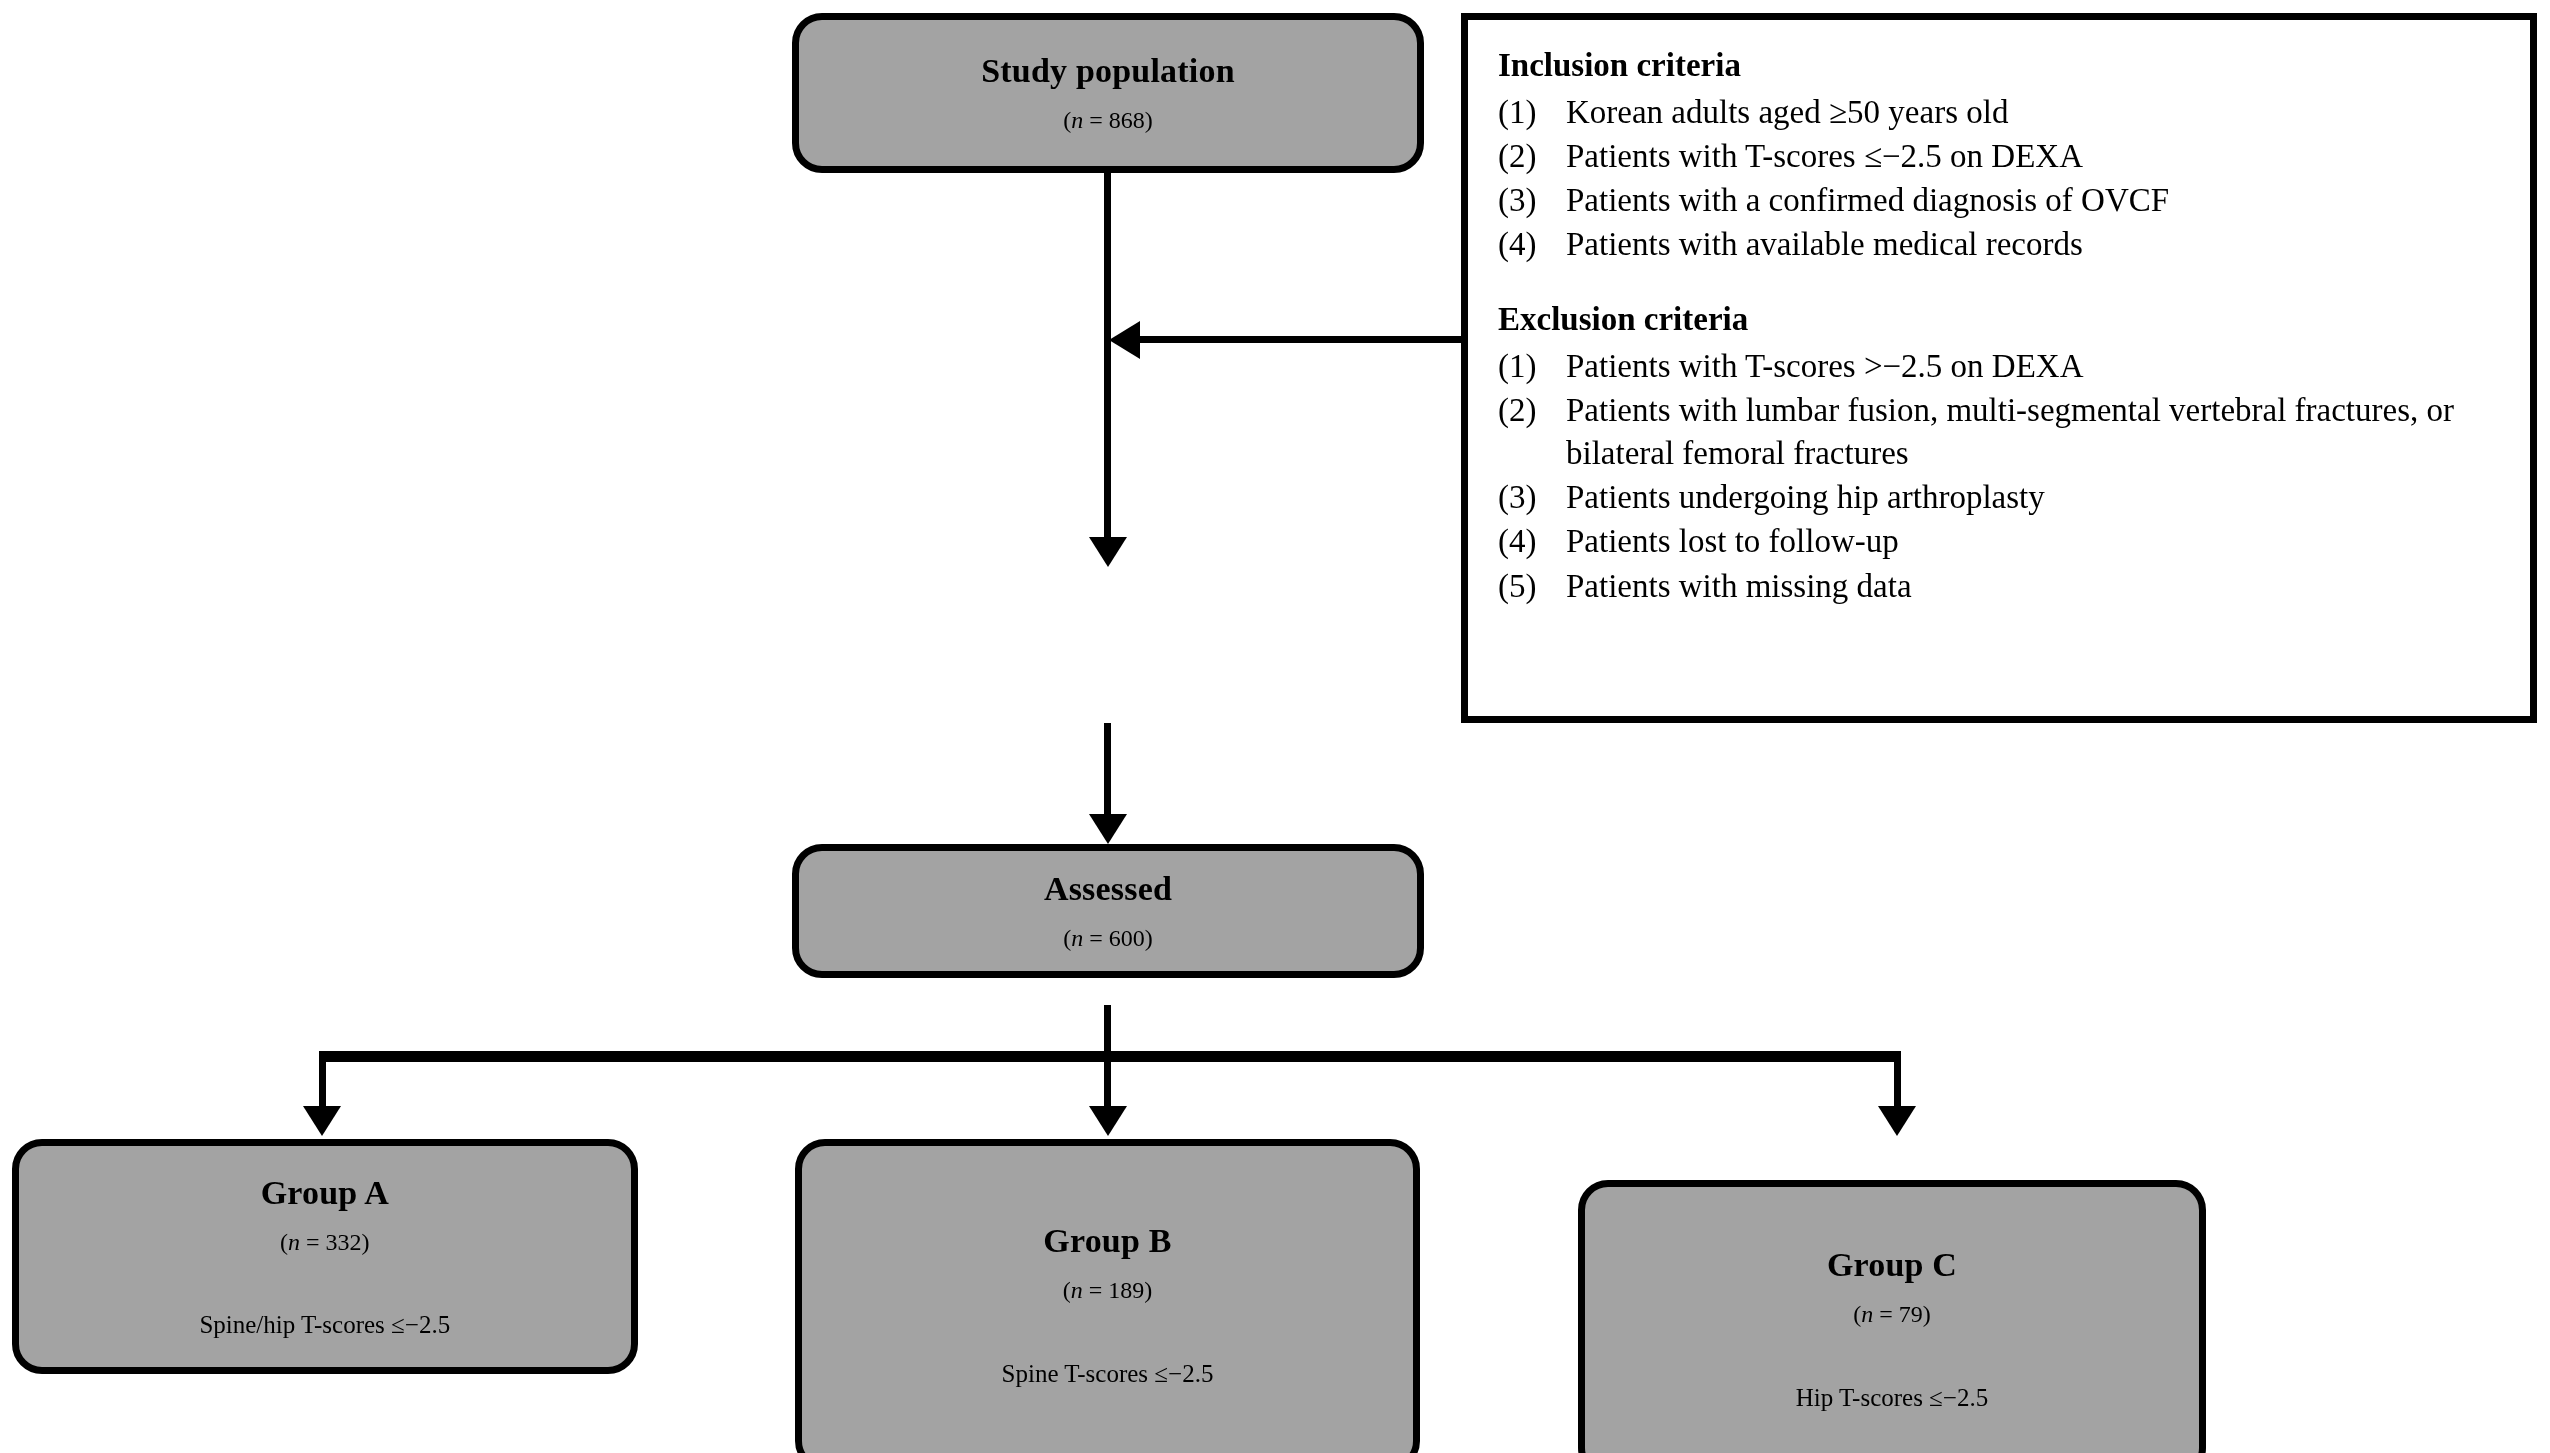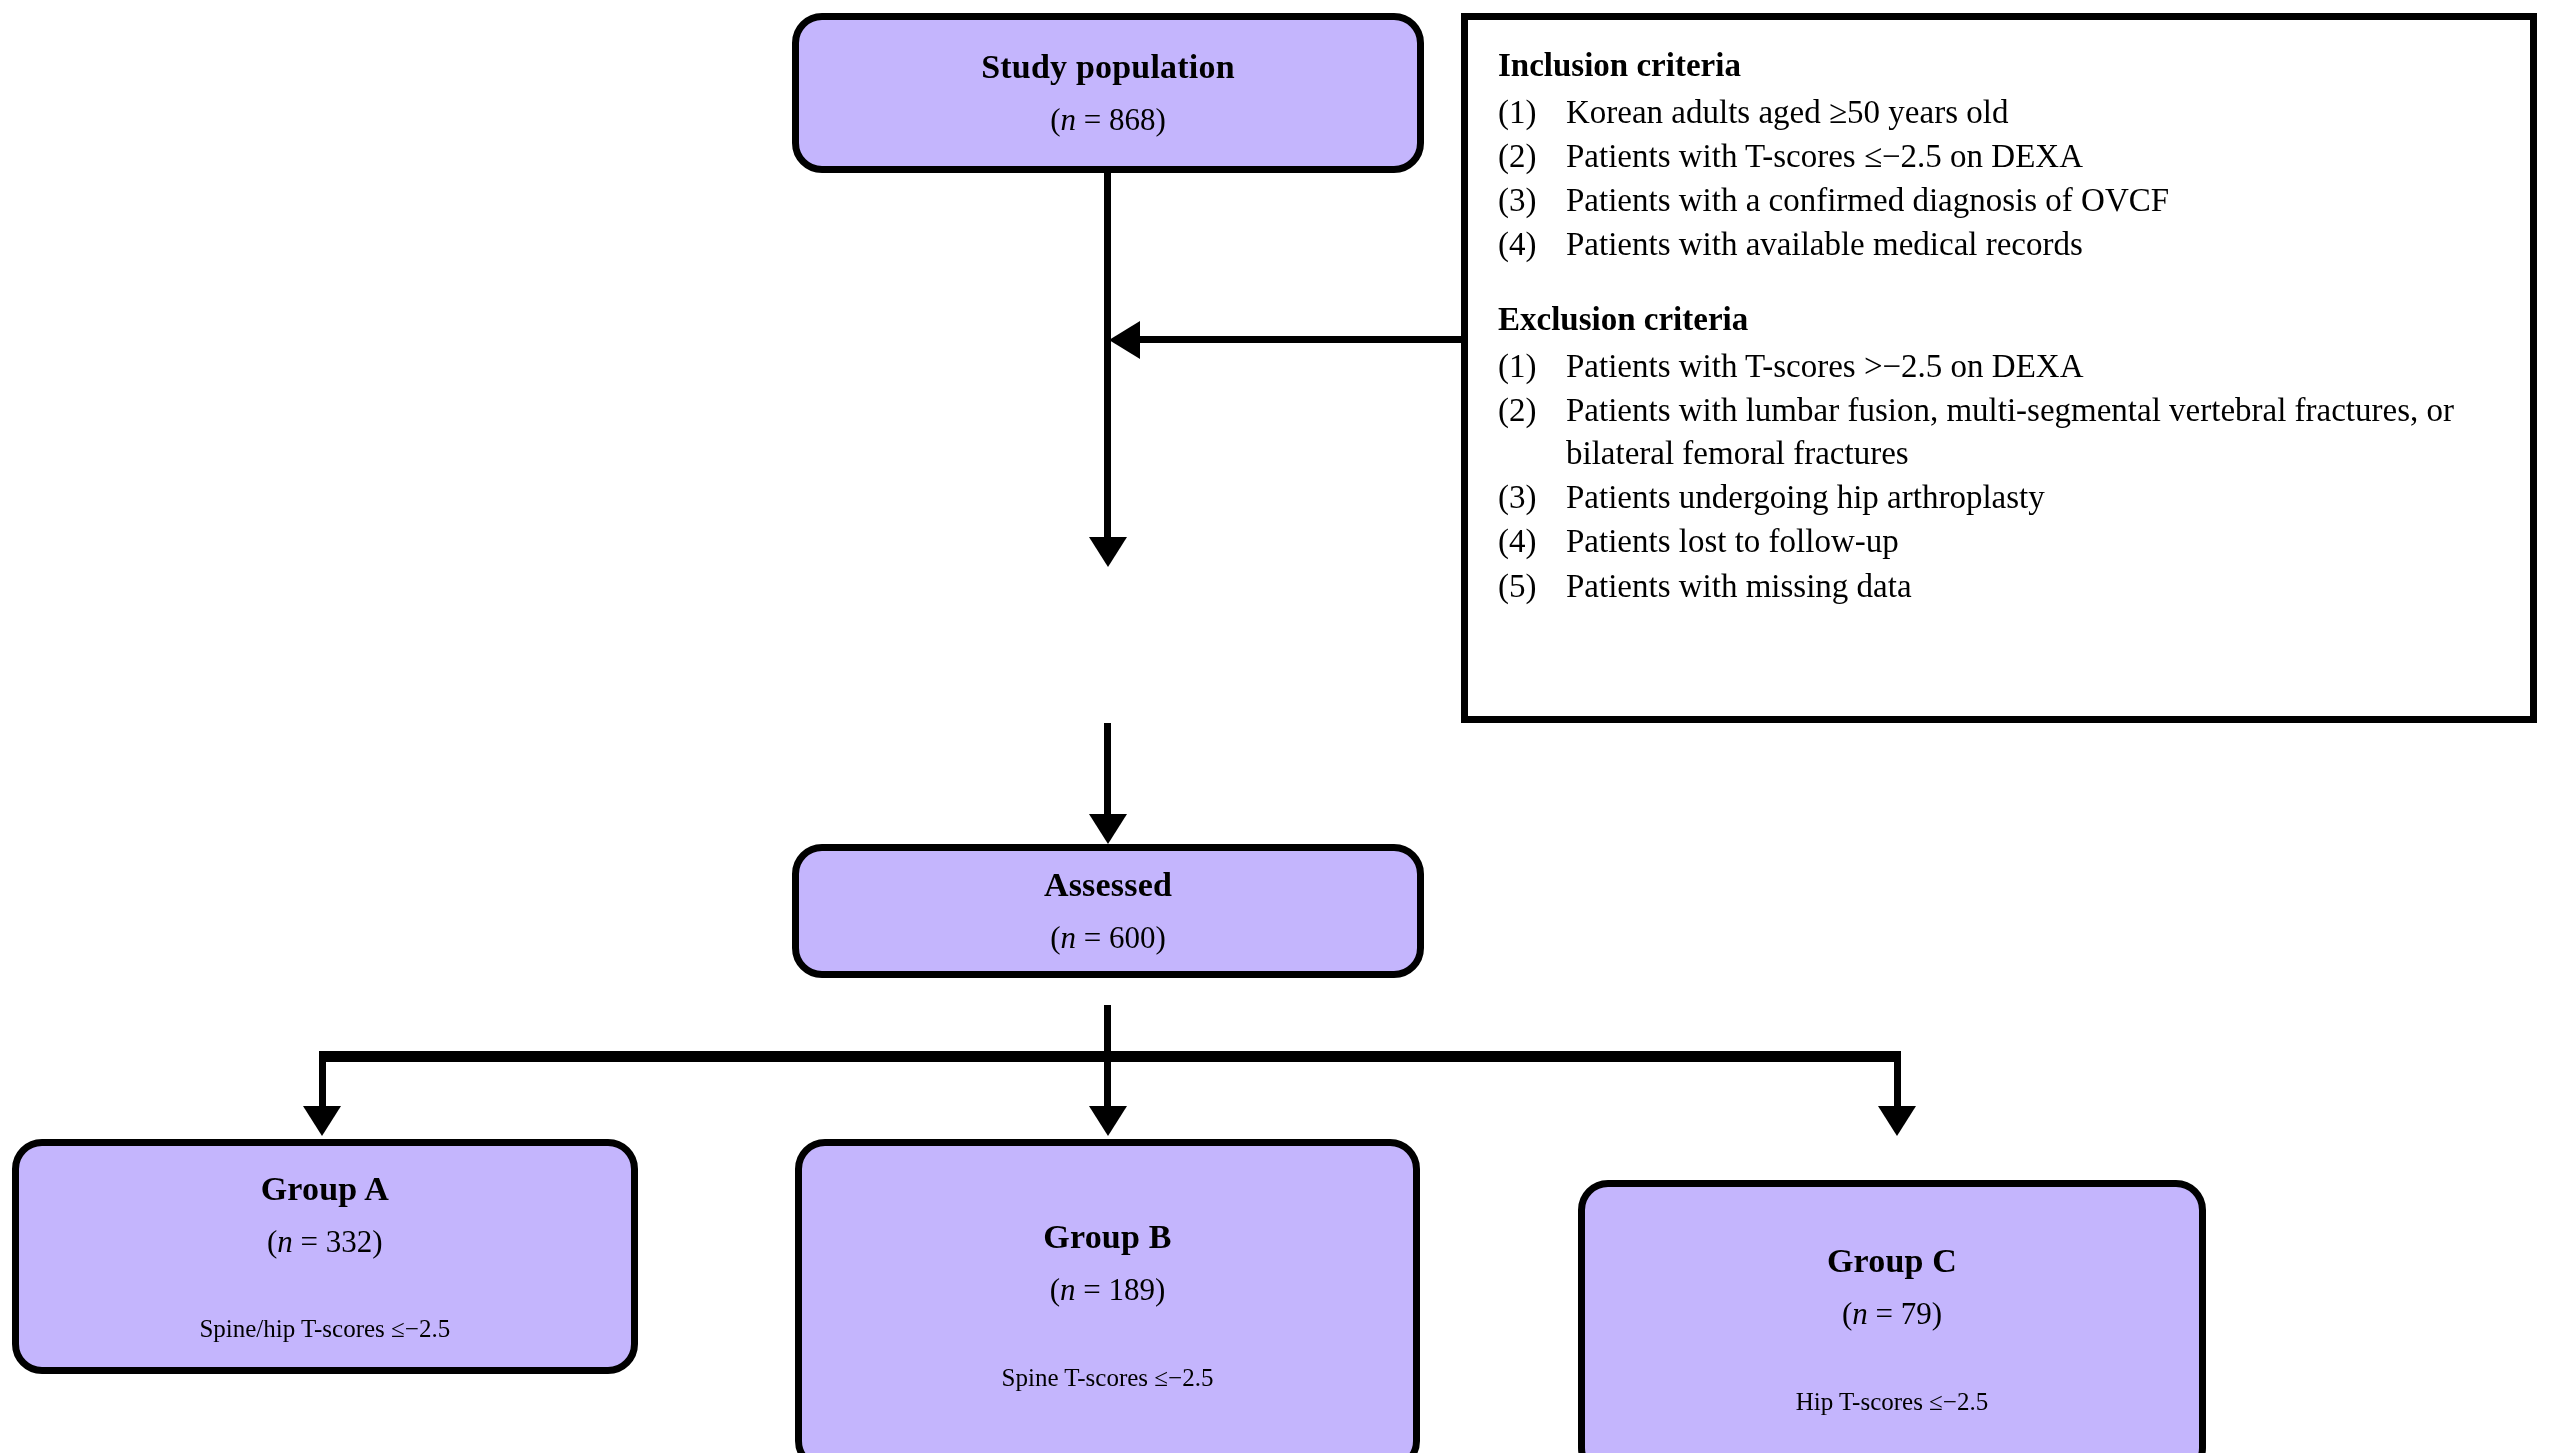--- a/index.html
+++ b/index.html
@@ -1,26 +1,26 @@
 <!DOCTYPE html>
 <html style="font-size:10.5px"><head>
 <meta charset="utf-8">
 <style>
   html,body{margin:0;padding:0;background:#ffffff;}
   body{width:2550px;height:1454px;position:relative;overflow:hidden;
        font-family:"Liberation Serif","DejaVu Serif",serif;color:#000;}
   #canvas{position:absolute;inset:0;width:2550px;height:1454px;}
 
-  .box{position:absolute;box-sizing:border-box;background:#c4b5fd;
+  .box{position:absolute;box-sizing:border-box;background:#a3a3a3;
        border:7.2px solid #000;display:flex;flex-direction:column;
        align-items:center;justify-content:center;text-align:center;}
   .box.round{border-radius:30px;}
 
   .b-title{font-weight:bold;font-size:34px;line-height:1.12;letter-spacing:0.2px;}
-  .b-sub{font-size:31px;line-height:1.12;margin-top:17px;}
+  .b-sub{font-size:24px;line-height:1.12;margin-top:17px;}
   .b-foot{font-size:25px;line-height:1.12;margin-top:56px;}
   .ital{font-style:italic;}
 
   
   .crit{position:absolute;box-sizing:border-box;background:#fff;border:7.2px solid #000;
         padding:22px 26px 16px 30px;text-align:left;}
   .crit-h{font-weight:bold;font-size:33px;line-height:1.2;margin:3.9px 0 5.2px 0;}
   .crit-h.second{margin-top:34px;}
   .crit-list{list-style:none;margin:0;padding:0;}
   .crit-list li{display:flex;font-size:33px;line-height:1.30;margin:1.3px 0;}

